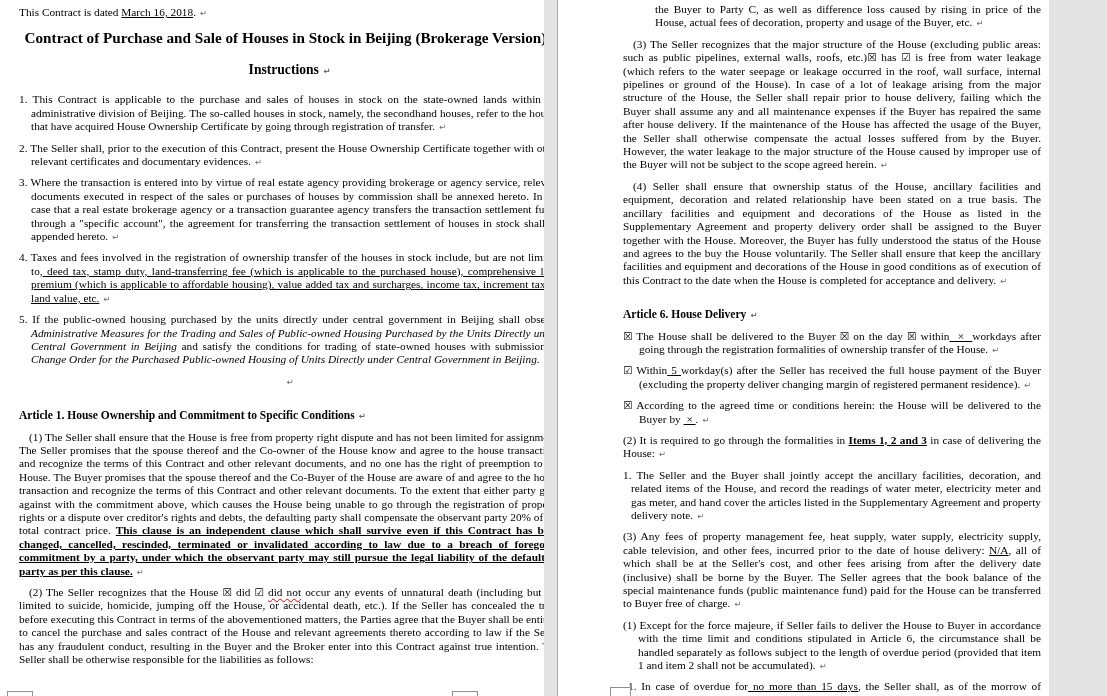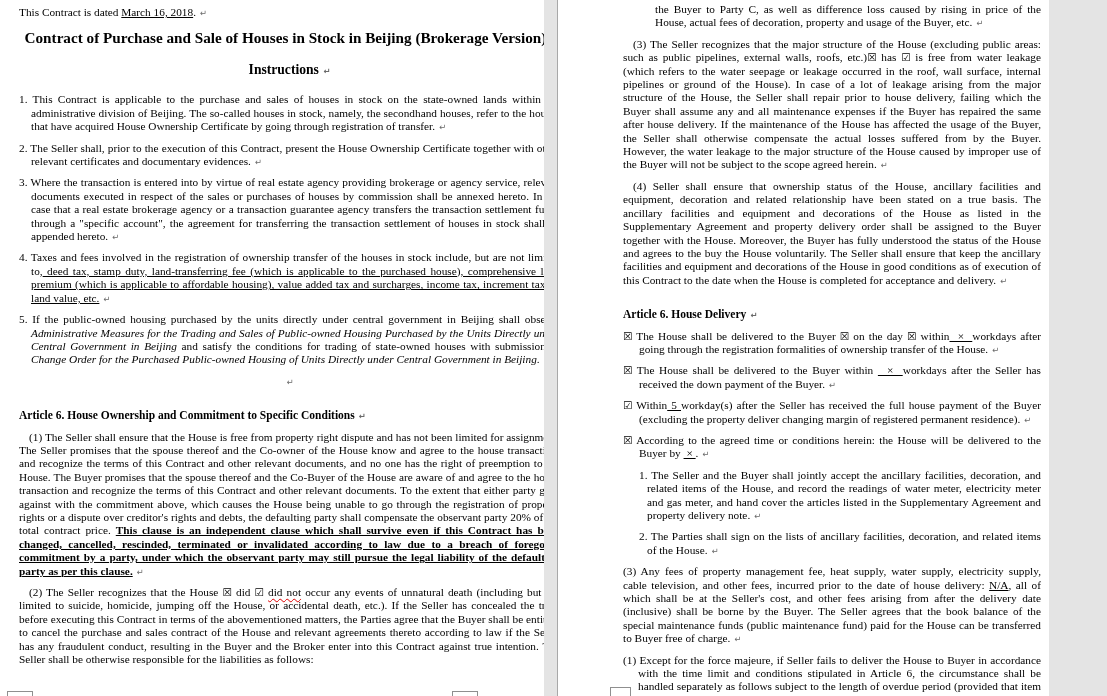--- a/index.html
+++ b/index.html
@@ -20,21 +20,21 @@
   .dateline{margin-bottom:9px;}
   .title{text-align:center;font-weight:bold;font-size:15.2px;line-height:18px;margin-bottom:10px;}
   .subtitle{text-align:center;font-weight:bold;font-size:13.6px;line-height:21px;margin-bottom:11px;}
   .num-li{padding-left:12px;text-indent:-12px;}
   .blank{text-align:center;min-height:13px;}
   .article-h{font-weight:bold;text-align:left;font-size:11.5px;margin-top:20px;}
   .p-indent{text-indent:10px;}
   .p-plain{}
   .cont-li{padding-left:32px;}
   .cb-li{padding-left:16px;text-indent:-16px;}
-  .num-li2{margin-left:16px;padding-left:8px;text-indent:-8px;}
+  .num-li2{margin-left:0;padding-left:8px;text-indent:-8px;}
   .hang-li{padding-left:15px;text-indent:-15px;}
   .num-li3{margin-left:5px;padding-left:10px;text-indent:-10px;}
   .b{font-weight:bold;}
   .u{text-decoration:underline;text-decoration-thickness:1px;text-underline-offset:1px;}
   .i{font-style:italic;}
   .sq{text-decoration:underline;text-decoration-style:wavy;text-decoration-color:#dd0000;text-decoration-thickness:1px;text-underline-offset:2px;}
   .cb{font-family:"DejaVu Sans",sans-serif;font-size:10.5px;}
   .pm{color:#6a6a6a;font-size:8.5px;font-family:"DejaVu Sans",sans-serif;margin-left:1px;}
   .crop-box{position:absolute;background:#fff;border:1px solid #8f8f8f;box-sizing:border-box;}
   #crop-box-1{left:7px;top:691px;width:26px;height:10px;}
@@ -47,36 +47,35 @@
 <div class="page" id="page-left">
     <div class="blk dateline"><span>This Contract is dated </span><span class="u">March 16, 2018</span><span>. </span><span class="pm">↵</span></div>
     <div class="blk title"><span>Contract of Purchase and Sale of Houses in Stock in Beijing (Brokerage Version)</span><span class="pm">↵</span></div>
     <div class="blk subtitle"><span>Instructions </span><span class="pm">↵</span></div>
     <div class="blk num-li"><span>1. This Contract is applicable to the purchase and sales of houses in stock on the state-owned lands within the administrative division of Beijing. The so-called houses in stock, namely, the secondhand houses, refer to the houses that have acquired House Ownership Certificate by going through registration of transfer. </span><span class="pm">↵</span></div>
     <div class="blk num-li"><span>2. The Seller shall, prior to the execution of this Contract, present the House Ownership Certificate together with other relevant certificates and documentary evidences. </span><span class="pm">↵</span></div>
     <div class="blk num-li"><span>3. Where the transaction is entered into by virtue of real estate agency providing brokerage or agency service, relevant documents executed in respect of the sales or purchases of houses by commission shall be annexed hereto. In the case that a real estate brokerage agency or a transaction guarantee agency transfers the transaction settlement funds through a "specific account", the agreement for transferring the transaction settlement of houses in stock shall be appended hereto. </span><span class="pm">↵</span></div>
     <div class="blk num-li"><span>4. Taxes and fees involved in the registration of ownership transfer of the houses in stock include, but are not limited to,</span><span class="u"> deed tax, stamp duty, land-transferring fee (which is applicable to the purchased house), comprehensive land premium (which is applicable to affordable housing), value added tax and surcharges, income tax, increment tax on land value, etc.</span><span> </span><span class="pm">↵</span></div>
     <div class="blk num-li"><span>5. If the public-owned housing purchased by the units directly under central government in Beijing shall observe </span><span class="i">Administrative Measures for the Trading and Sales of Public-owned Housing Purchased by the Units Directly under Central Government in Beijing</span><span> and satisfy the conditions for trading of state-owned houses with submission of </span><span class="i">Change Order for the Purchased Public-owned Housing of Units Directly under Central Government in Beijing</span><span>. </span><span class="pm">↵</span></div>
     <div class="blk blank"><span class="pm">↵</span></div>
-    <div class="blk article-h"><span>Article 6. House Ownership and Commitment to Specific Conditions </span><span class="pm">↵</span></div>
+    <div class="blk article-h"><span>Article 1. House Ownership and Commitment to Specific Conditions </span><span class="pm">↵</span></div>
     <div class="blk p-indent"><span>(1) The Seller shall ensure that the House is free from property right dispute and has not been limited for assignment. The Seller promises that the spouse thereof and the Co-owner of the House know and agree to the house transaction, and recognize the terms of this Contract and other relevant documents, and no one has the right of preemption to the House. The Buyer promises that the spouse thereof and the Co-Buyer of the House are aware of and agree to the house transaction and recognize the terms of this Contract and other relevant documents. To the extent that either party goes against with the commitment above, which causes the House being unable to go through the registration of property rights or a dispute over creditor's rights and debts, the defaulting party shall compensate the observant party 20% of the total contract price. </span><span class="b u">This clause is an independent clause which shall survive even if this Contract has been changed, cancelled, rescinded, terminated or invalidated according to law due to a breach of foregoing commitment by a party, under which the observant party may still pursue the legal liability of the defaulting party as per this clause.</span><span> </span><span class="pm">↵</span></div>
     <div class="blk p-indent"><span>(2) The Seller recognizes that the House </span><span class="cb">☒</span><span> did </span><span class="cb">☑</span><span> </span><span class="sq">did not</span><span> occur any events of unnatural death (including but not limited to suicide, homicide, jumping off the House, or accidental death, etc.). If the Seller has concealed the truth before executing this Contract in terms of the abovementioned matters, the Parties agree that the Buyer shall be entitled to cancel the purchase and sales contract of the House and relevant agreements thereto according to law if the Seller has any fraudulent conduct, resulting in the Buyer and the Broker enter into this Contract against true intention. The Seller shall be otherwise responsible for the liabilities as follows: </span></div>
   </div>
 <div class="page-gap"></div>
 <div class="page" id="page-right">
     <div class="blk cont-li"><span>the Buyer to Party C, as well as difference loss caused by rising in price of the House, actual fees of decoration, property and usage of the Buyer, etc. </span><span class="pm">↵</span></div>
     <div class="blk p-indent"><span>(3) The Seller recognizes that the major structure of the House (excluding public areas: such as public pipelines, external walls, roofs, etc.)</span><span class="cb">☒</span><span> has </span><span class="cb">☑</span><span> is free from water leakage (which refers to the water seepage or leakage occurred in the roof, wall surface, internal pipelines or ground of the House). In case of a lot of leakage arising from the major structure of the House, the Seller shall repair prior to house delivery, failing which the Buyer shall assume any and all maintenance expenses if the Buyer has repaired the same after house delivery. If the maintenance of the House has affected the usage of the Buyer, the Seller shall otherwise compensate the actual losses suffered from by the Buyer. However, the water leakage to the major structure of the House caused by improper use of the Buyer will not be subject to the scope agreed herein. </span><span class="pm">↵</span></div>
     <div class="blk p-indent"><span>(4) Seller shall ensure that ownership status of the House, ancillary facilities and equipment, decoration and related relationship have been stated on a true basis. The ancillary facilities and equipment and decorations of the House as listed in the Supplementary Agreement and property delivery order shall be assigned to the Buyer together with the House. Moreover, the Buyer has fully understood the status of the House and agrees to the buy the House voluntarily. The Seller shall ensure that keep the ancillary facilities and equipment and decorations of the House in good conditions as of execution of this Contract to the date when the House is completed for acceptance and delivery. </span><span class="pm">↵</span></div>
     <div class="blk article-h"><span>Article 6. House Delivery </span><span class="pm">↵</span></div>
     <div class="blk cb-li"><span class="cb">☒</span><span> The House shall be delivered to the Buyer </span><span class="cb">☒</span><span> on the day </span><span class="cb">☒</span><span> within</span><span class="u">&nbsp;&nbsp;×&nbsp;&nbsp;</span><span>workdays after going through the registration formalities of ownership transfer of the House. </span><span class="pm">↵</span></div>
-    <div class="blk cb-li"><span class="cb">☒</span><span> The House shall be delivered to the Buyer within </span><span class="u">&nbsp;&nbsp;×&nbsp;&nbsp;</span><span>workdays after the Seller has received the down payment of the Buyer. </span><span class="pm">↵</span></div>
     <div class="blk cb-li"><span class="cb">☑</span><span> Within</span><span class="u">&nbsp;5&nbsp;</span><span>workday(s) after the Seller has received the full house payment of the Buyer (excluding the property deliver changing margin of registered permanent residence). </span><span class="pm">↵</span></div>
     <div class="blk cb-li"><span class="cb">☒</span><span> According to the agreed time or conditions herein: the House will be delivered to the Buyer by </span><span class="u">&nbsp;×&nbsp;</span><span>. </span><span class="pm">↵</span></div>
+    <div class="blk p-plain"><span>(2) It is required to go through the formalities in </span><span class="b u">Items 1, 2 and 3</span><span> in case of delivering the House: </span><span class="pm">↵</span></div>
     <div class="blk num-li2"><span>1. The Seller and the Buyer shall jointly accept the ancillary facilities, decoration, and related items of the House, and record the readings of water meter, electricity meter and gas meter, and hand cover the articles listed in the Supplementary Agreement and property delivery note. </span><span class="pm">↵</span></div>
-    <div class="blk num-li2"><span>2. The Parties shall sign on the lists of ancillary facilities, decoration, and related items of the House. </span><span class="pm">↵</span></div>
     <div class="blk p-plain"><span>(3) Any fees of property management fee, heat supply, water supply, electricity supply, cable television, and other fees, incurred prior to the date of house delivery: </span><span class="u">N/A</span><span>, all of which shall be at the Seller's cost, and other fees arising from after the delivery date (inclusive) shall be borne by the Buyer. The Seller agrees that the book balance of the special maintenance funds (public maintenance fund) paid for the House can be transferred to Buyer free of charge. </span><span class="pm">↵</span></div>
     <div class="blk hang-li"><span>(1) Except for the force majeure, if Seller fails to deliver the House to Buyer in accordance with the time limit and conditions stipulated in Article 6, the circumstance shall be handled separately as follows subject to the length of overdue period (provided that item 1 and item 2 shall not be accumulated). </span><span class="pm">↵</span></div>
     <div class="blk num-li3"><span>1. In case of overdue for</span><span class="u"> no more than 15 days</span><span>, the Seller shall, as of the morrow of expiration of payment date as agreed in Article 6 to the actual payment, pay </span></div>
   </div>
 
 <div class="crop-box" id="crop-box-1"></div>
 <div class="crop-box" id="crop-box-2"></div>
 <div class="crop-box" id="crop-box-3"></div>
 
 </body></html>

